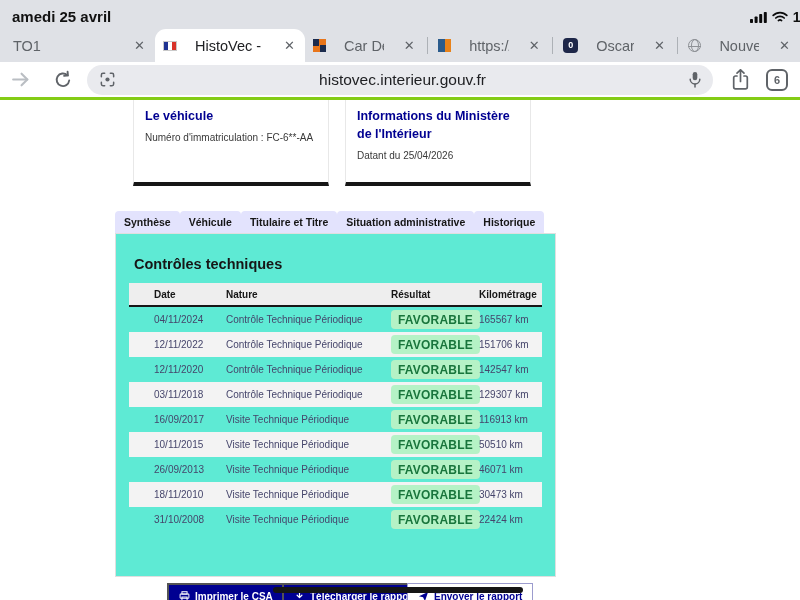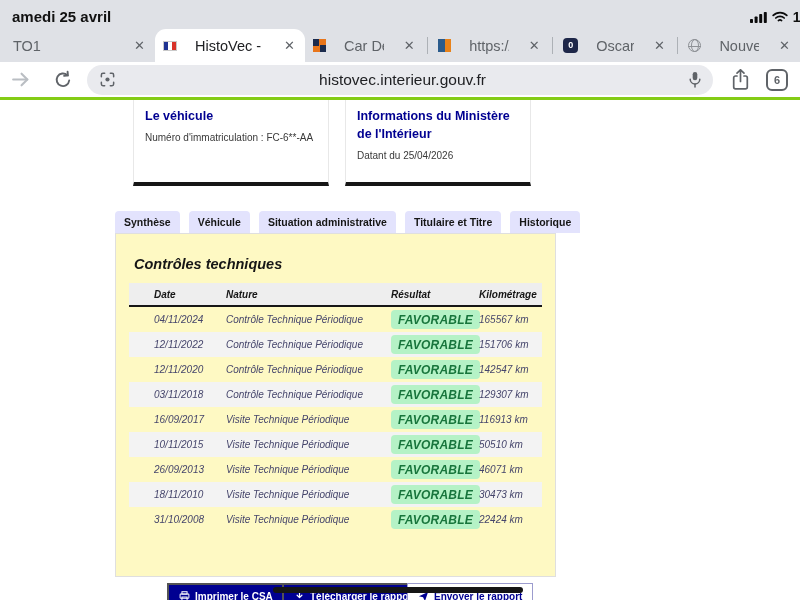--- a/index.html
+++ b/index.html
@@ -41,24 +41,24 @@
 
   
   .webpage { position:absolute; left:0; top:100px; width:800px; height:500px; background:#fff; overflow:hidden; }
 
   .card { position:absolute; top:0; height:86px; background:#fff; border:1px solid #E8E8E8; border-top:none; border-bottom:4px solid #161616; padding:7px 11px 0; }
   .card-1 { left:133px; width:196px; }
   .card-2 { left:345px; width:186px; }
   .card-title { font-size:12.5px; font-weight:bold; color:#000091; line-height:1.45; }
   .card-sub { font-size:10px; color:#3A3A3A; margin-top:7px; }
 
-  .ctabs { position:absolute; left:115px; top:111px; width:492px; height:23px; display:flex; gap:9px; overflow:hidden; align-items:stretch; }
+  .ctabs { position:absolute; left:115px; top:111px; width:492px; height:23px; display:flex; gap:0; overflow:hidden; align-items:stretch; }
   .ctab { background:#E3E3FD; color:#161616; font-size:10.5px; font-weight:600; padding:5px 9px 0; border-radius:4px 4px 0 0; white-space:nowrap; margin-bottom:1px; }
 
-  .panel { position:absolute; left:115px; top:133px; width:441px; height:344px; background:#fef9c3; border:1px solid #DFDFDF;font-style:italic; }
+  .panel { position:absolute; left:115px; top:133px; width:441px; height:344px; background:#5eead4; border:1px solid #DFDFDF; }
   .panel-title { font-size:14.5px; font-weight:bold; color:#161616; margin:22px 0 11px 18px; }
   .ttable { margin:0 13px; }
   .thead, .trow { display:grid; grid-template-columns:72px 165px 88px 1fr; align-items:center;padding-left:20px; }
   .thead { height:24px; background:#EEEEEE; border-bottom:2px solid #161616; }
   .thead span { font-size:10px; font-weight:bold; color:#161616; padding-left:5px; }
   .trow { height:25px; font-size:10px; color:#45456B; }
   .trow > div { padding-left:5px; }
   .trow:nth-child(even) { background:#F3F3F3; }
   .badge { display:inline-block; background:#B5F2C6; color:#18753C; font-size:12px; font-weight:bold; padding:2.5px 7px; border-radius:4px; letter-spacing:.2px; }
 
@@ -183,22 +183,22 @@
     <div class="card-sub">Numéro d'immatriculation : FC-6**-AA</div>
   </div>
   <div class="card card-2">
     <div class="card-title">Informations du Ministère de l'Intérieur</div>
     <div class="card-sub">Datant du 25/04/2026</div>
   </div>
 
   <div class="ctabs">
       <div class="ctab">Synthèse</div>
       <div class="ctab">Véhicule</div>
+      <div class="ctab">Titulaire et Titre</div>
       <div class="ctab">Situation administrative</div>
-      <div class="ctab">Titulaire et Titre</div>
       <div class="ctab">Historique</div>
     </div>
 
   <div class="panel">
     <div class="panel-title">Contrôles techniques</div>
     <div class="ttable">
       <div class="thead">
         <span>Date</span>
         <span>Nature</span>
         <span>Résultat</span>

